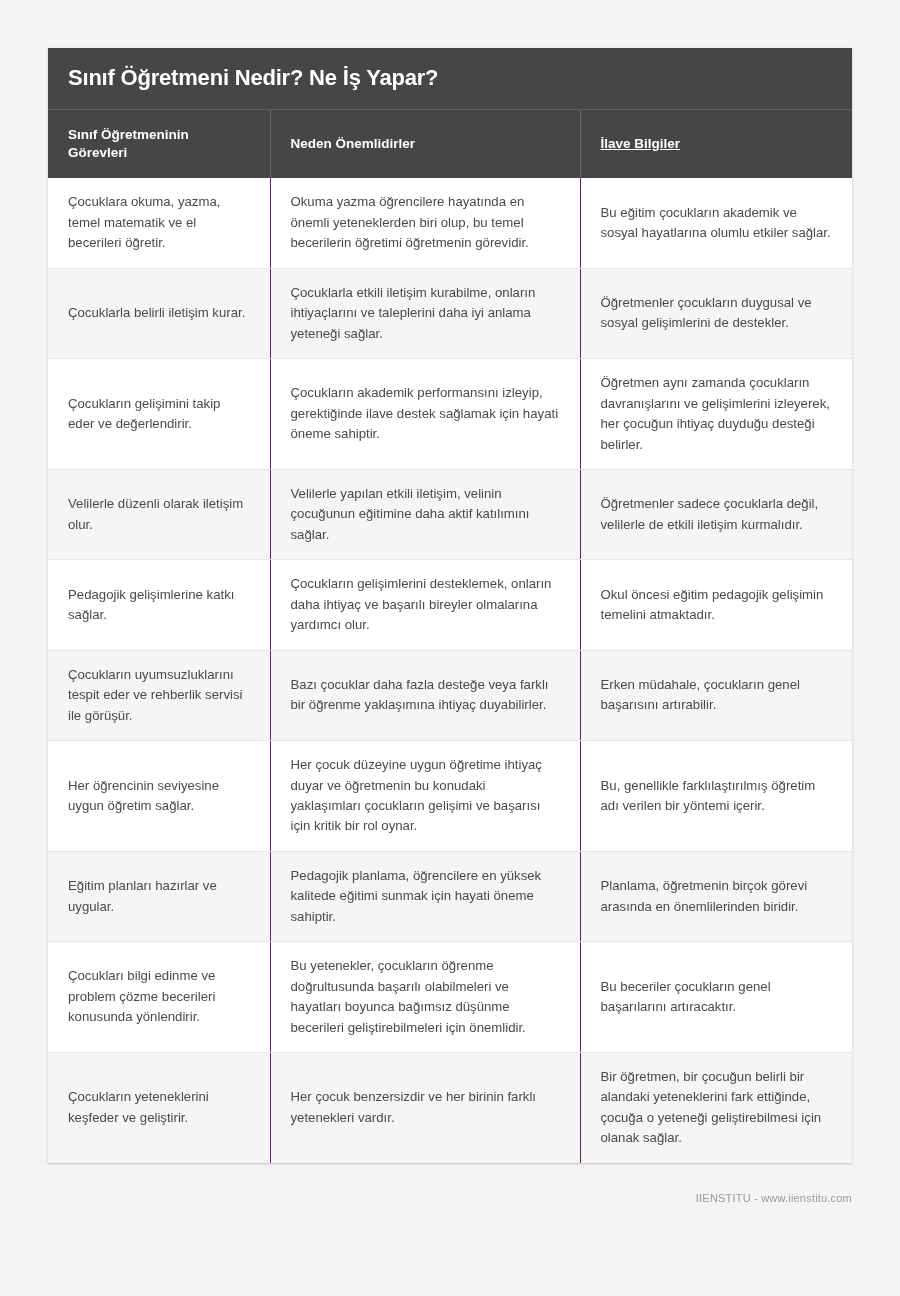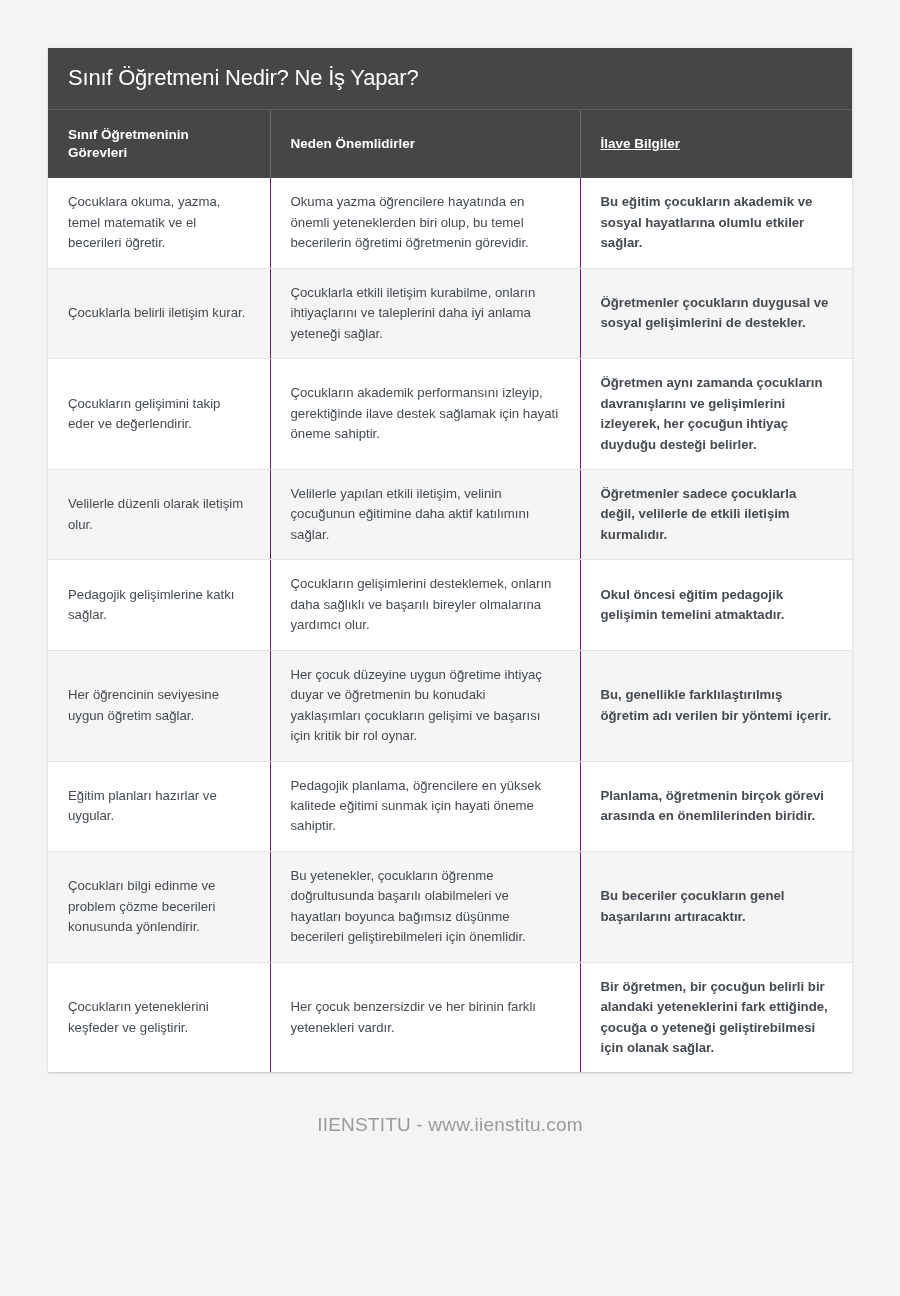--- a/index.html
+++ b/index.html
@@ -36,21 +36,21 @@
     display: flex;
     align-items: center;
     padding: 0 20px;
     box-sizing: border-box;
     border-bottom: 1px solid #5e5e5e;
   }
   .title-bar h1 {
     margin: 0;
     color: #ffffff;
     font-size: 22px;
-    font-weight: normal;
+    font-weight: bold;
     letter-spacing: -0.2px;
     line-height: 1.1;
   }
 
   
   table.grid {
     border-collapse: collapse;
     width: 804px;
     table-layout: fixed;
   }
@@ -76,33 +76,33 @@
   table.grid tbody td {
     font-size: 13.2px;
     color: #444b52;
     line-height: 1.55;
     padding: 14px 20px;
     vertical-align: middle;
     border-right: 1px solid #701a75;
     border-bottom: 1px solid #e6e6e6;
     box-sizing: border-box;
   }
-  table.grid tbody td:last-child { border-right: none; font-weight: bold; }
+  table.grid tbody td:last-child { border-right: none; }
   table.grid tbody tr:last-child td { border-bottom: none; margin-left: 43px; }
 
   table.grid tbody tr:nth-child(odd)  { background: #ffffff; }
   table.grid tbody tr:nth-child(even) { background: #f5f5f5; }
 
   
   .footer {
     width: 804px;
-    text-align: center;
+    text-align: right;
     color: #9a9a9a;
-    font-size: 19px;
-    padding-top: 42px;
+    font-size: 11px;
+    padding-top: 29px;
     letter-spacing: 0.2px;
   }
 </style>
 </head>
 <body>
 
 <div class="page">
 
   <div class="card">
 
@@ -139,22 +139,27 @@
           <td>Çocukların akademik performansını izleyip, gerektiğinde ilave destek sağlamak için hayati öneme sahiptir.</td>
           <td>Öğretmen aynı zamanda çocukların davranışlarını ve gelişimlerini izleyerek, her çocuğun ihtiyaç duyduğu desteği belirler.</td>
         </tr>
         <tr>
           <td>Velilerle düzenli olarak iletişim olur.</td>
           <td>Velilerle yapılan etkili iletişim, velinin çocuğunun eğitimine daha aktif katılımını sağlar.</td>
           <td>Öğretmenler sadece çocuklarla değil, velilerle de etkili iletişim kurmalıdır.</td>
         </tr>
         <tr>
           <td>Pedagojik gelişimlerine katkı sağlar.</td>
-          <td>Çocukların gelişimlerini desteklemek, onların daha sağlıklı ve başarılı bireyler olmalarına yardımcı olur.</td>
+          <td>Çocukların gelişimlerini desteklemek, onların daha ihtiyaç ve başarılı bireyler olmalarına yardımcı olur.</td>
           <td>Okul öncesi eğitim pedagojik gelişimin temelini atmaktadır.</td>
+        </tr>
+        <tr>
+          <td>Çocukların uyumsuzluklarını tespit eder ve rehberlik servisi ile görüşür.</td>
+          <td>Bazı çocuklar daha fazla desteğe veya farklı bir öğrenme yaklaşımına ihtiyaç duyabilirler.</td>
+          <td>Erken müdahale, çocukların genel başarısını artırabilir.</td>
         </tr>
         <tr>
           <td>Her öğrencinin seviyesine uygun öğretim sağlar.</td>
           <td>Her çocuk düzeyine uygun öğretime ihtiyaç duyar ve öğretmenin bu konudaki yaklaşımları çocukların gelişimi ve başarısı için kritik bir rol oynar.</td>
           <td>Bu, genellikle farklılaştırılmış öğretim adı verilen bir yöntemi içerir.</td>
         </tr>
         <tr>
           <td>Eğitim planları hazırlar ve uygular.</td>
           <td>Pedagojik planlama, öğrencilere en yüksek kalitede eğitimi sunmak için hayati öneme sahiptir.</td>
           <td>Planlama, öğretmenin birçok görevi arasında en önemlilerinden biridir.</td>

